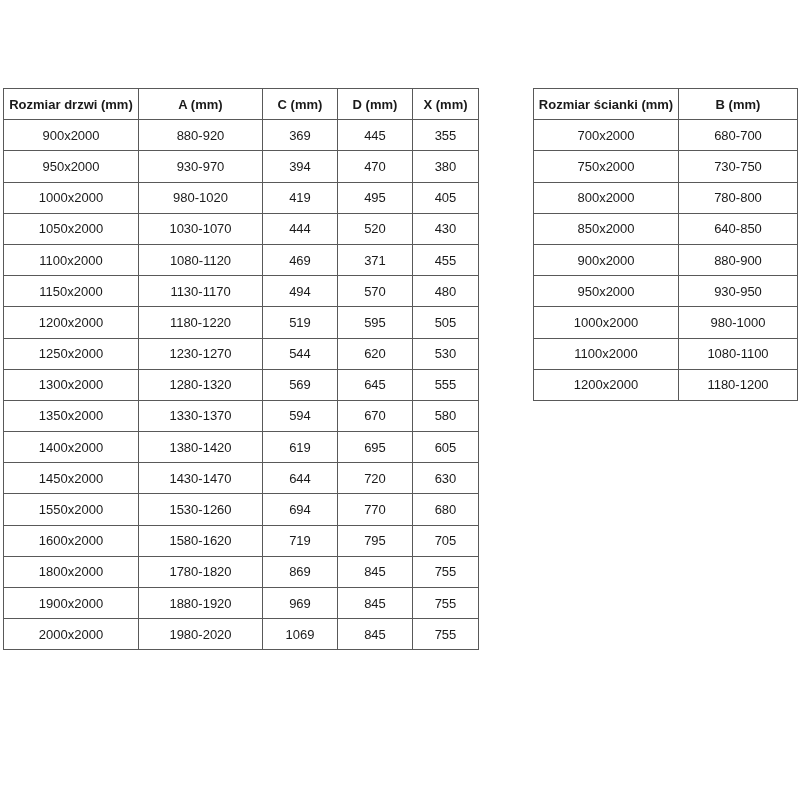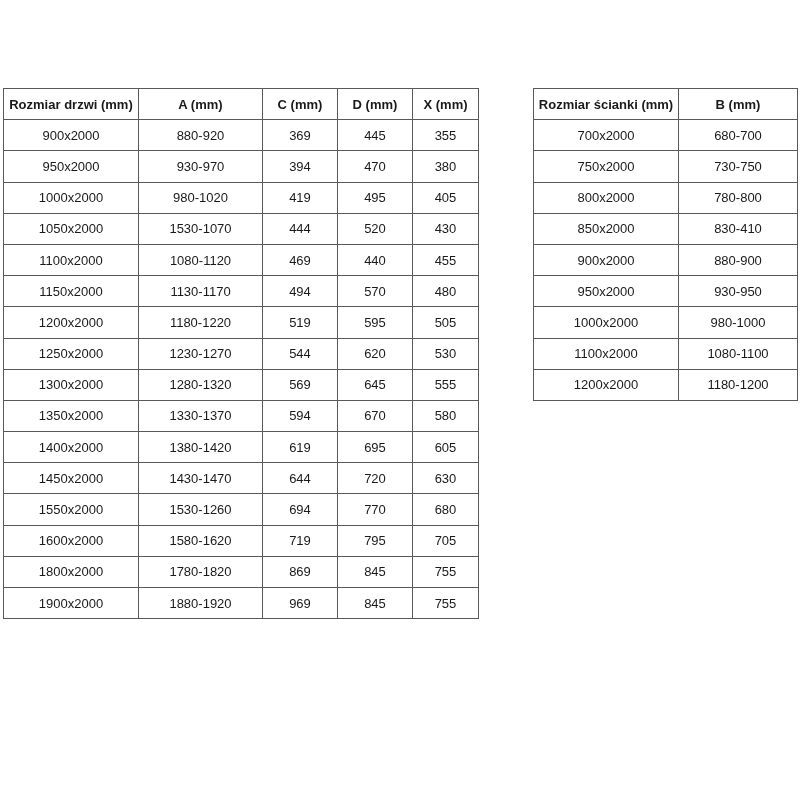--- a/index.html
+++ b/index.html
@@ -70,30 +70,30 @@
         </tr>
         <tr>
           <td>1000x2000</td>
           <td>980-1020</td>
           <td>419</td>
           <td>495</td>
           <td>405</td>
         </tr>
         <tr>
           <td>1050x2000</td>
-          <td>1530-1070</td>
+          <td>1030-1070</td>
           <td>444</td>
           <td>520</td>
           <td>430</td>
         </tr>
         <tr>
           <td>1100x2000</td>
           <td>1080-1120</td>
           <td>469</td>
-          <td>440</td>
+          <td>371</td>
           <td>455</td>
         </tr>
         <tr>
           <td>1150x2000</td>
           <td>1130-1170</td>
           <td>494</td>
           <td>570</td>
           <td>480</td>
         </tr>
         <tr>
@@ -156,20 +156,27 @@
           <td>1800x2000</td>
           <td>1780-1820</td>
           <td>869</td>
           <td>845</td>
           <td>755</td>
         </tr>
         <tr>
           <td>1900x2000</td>
           <td>1880-1920</td>
           <td>969</td>
+          <td>845</td>
+          <td>755</td>
+        </tr>
+        <tr>
+          <td>2000x2000</td>
+          <td>1980-2020</td>
+          <td>1069</td>
           <td>845</td>
           <td>755</td>
         </tr>
       </tbody>
     </table>
 
   <table id="wall-table" class="spec">
     <colgroup>
       <col style="width:145px">
       <col style="width:119px">
@@ -188,21 +195,21 @@
         <tr>
           <td>750x2000</td>
           <td>730-750</td>
         </tr>
         <tr>
           <td>800x2000</td>
           <td>780-800</td>
         </tr>
         <tr>
           <td>850x2000</td>
-          <td>830-410</td>
+          <td>640-850</td>
         </tr>
         <tr>
           <td>900x2000</td>
           <td>880-900</td>
         </tr>
         <tr>
           <td>950x2000</td>
           <td>930-950</td>
         </tr>
         <tr>

